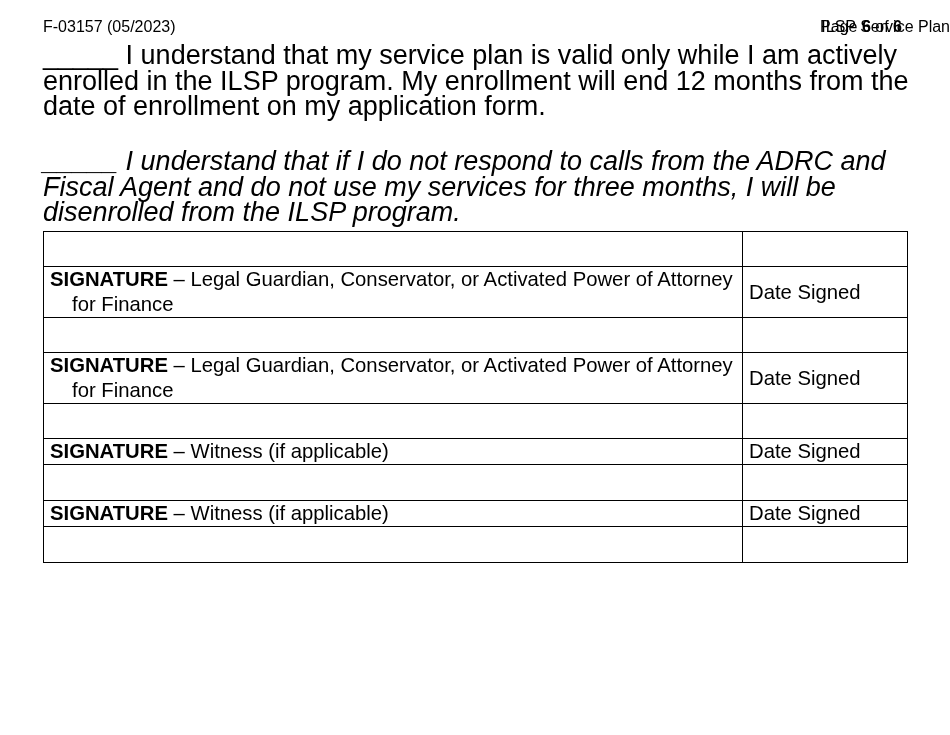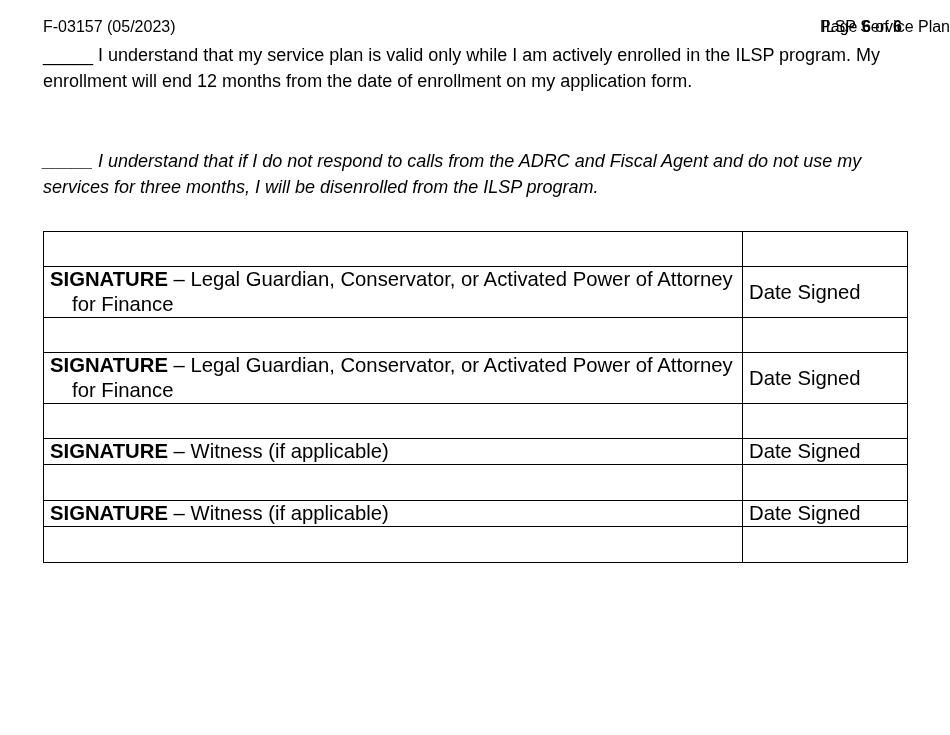--- a/index.html
+++ b/index.html
@@ -7,21 +7,21 @@
       width: 950px; height: 735px; position: relative; overflow: hidden;
       font-family: "Liberation Sans", sans-serif; color: #000;
     }
     .hdr { position: absolute; top: 21px; font-size: 16px; line-height: 12px; }
     .hdr-left { left: 43px; }
     .hdr-center { left: 0; width: 950px; text-align: right; }
     .hdr-right { right: 48px; }
     .hdr b { font-weight: bold; }
     .para {
       position: absolute; left: 43px; width: 870px;
-      font-size: 18px; line-height: 25.5px;
+      font-size: 27px; line-height: 25.5px;
     }
     .p1 { top: 43px; }
     .p2 { top: 149px; font-style: italic; }
     table.sig {
       position: absolute; left: 43px; top: 231px;
       width: 864px; border-collapse: collapse; table-layout: fixed;
     }
     table.sig td {
       border: 1.3px solid #000; padding: 0 6px; vertical-align: middle;
       font-size: 20.3px; line-height: 25px;

